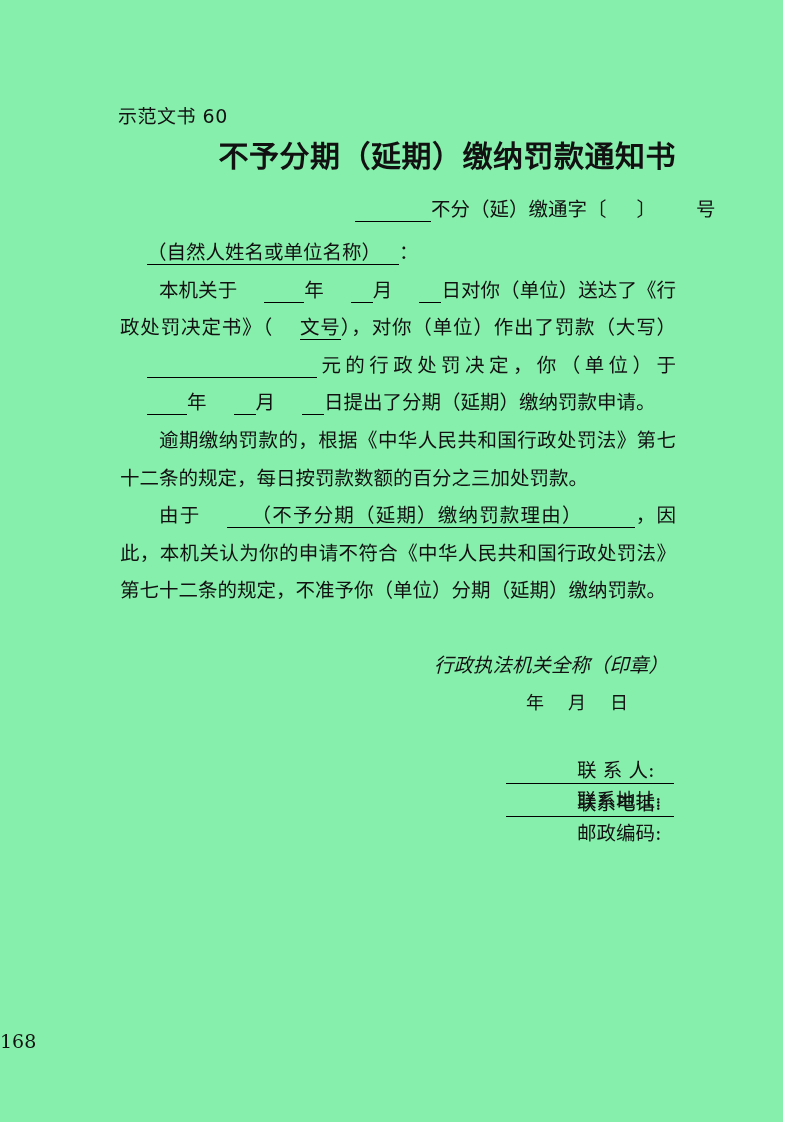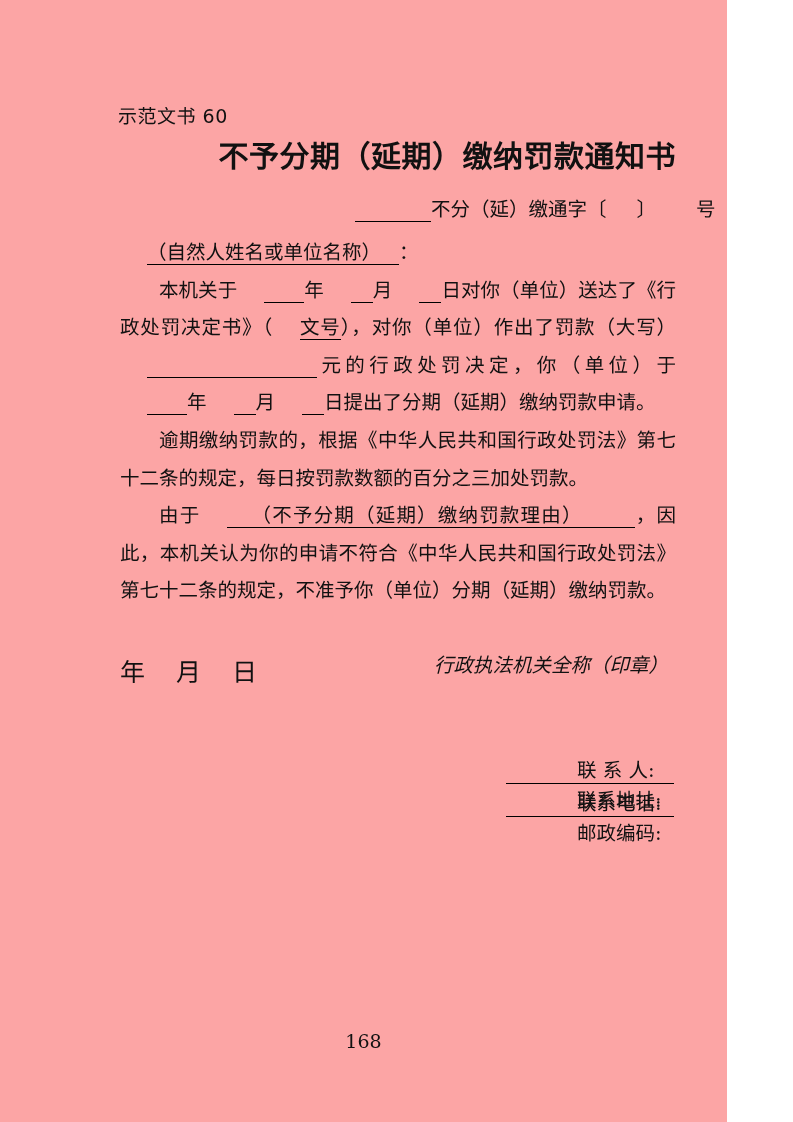--- a/index.html
+++ b/index.html
@@ -1,21 +1,21 @@
 <!DOCTYPE html>
 <html lang="zh-CN"><head>
 <meta charset="utf-8">
 <style>
   * { margin: 0; padding: 0; box-sizing: border-box; }
   html, body { background: #ffffff; }
   .page {
     position: relative;
-    width: 727px;
+    width: 783px;
     height: 1122px;
-    background: #fca5a5;
+    background: #86efac;
     color: #111111;
     font-family: "DejaVu Serif", "Liberation Serif", serif;
     overflow: hidden;
   }
   .doc-label {
     position: absolute;
     left: 118px;
     top: 101px;
     font-size: 19px;
     font-family: "DejaVu Sans", "Liberation Sans", sans-serif;
@@ -60,24 +60,25 @@
     top: 649px;
     width: 556px;
     text-align: right;
     padding-right: 8px;
     font-size: 19.5px;
     font-style: italic;
   }
   .sig-date {
     position: absolute;
     left: 120px;
-    top: 652px;
+    top: 688px;
     width: 556px;
+    text-align: right;
     padding-right: 45px;
-    font-size: 25px;
+    font-size: 18px;
     letter-spacing: 3px;
   }
   .contacts {
     position: absolute;
     left: 120px;
     top: 754px;
     width: 554px;
     font-size: 19.5px;
   }
   .c-row { display: flex; align-items: flex-end; height: 25px; flex-direction: column; }
@@ -85,21 +86,21 @@
   .c-lbl  { width: 97px; white-space: nowrap; }
   .c-lbl2 { width: 97px; margin-left: 18px; white-space: nowrap; }
   .c-blank { border-bottom: 1.5px solid #000; height: 25px; }
   .c-blank.b1 { width: 168px; }
   .c-blank.b2 { flex: 1; }
   .page-no {
     position: absolute;
     left: 0;
     top: 1030px;
     width: 100%;
-    text-align: center;
+    text-align: left;
     font-size: 19px;
   }
 </style>
 </head>
 <body>
 
 <div class="page">
 
   <div class="doc-label">示范文书 60</div>
 

